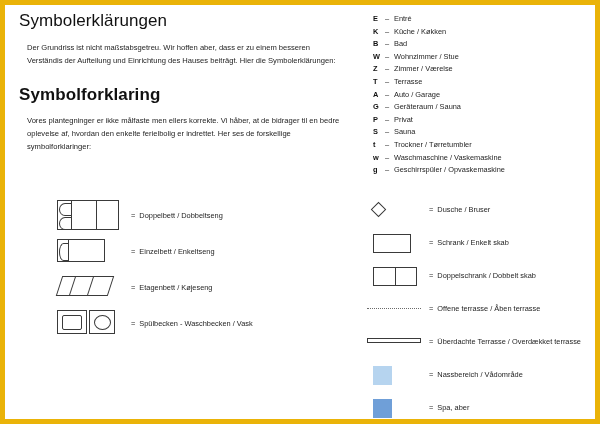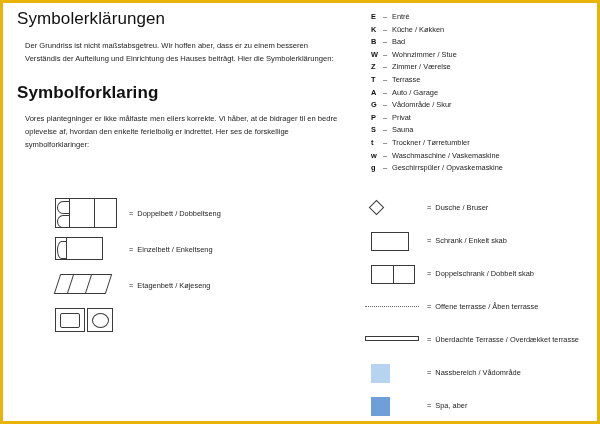--- a/index.html
+++ b/index.html
@@ -13,21 +13,21 @@
     font-family: "Liberation Sans", sans-serif;
     color: #1a1a1a;
     overflow: hidden;
     position: relative;
   }
   .page {
     position: relative;
     width: 600px;
     height: 424px;
     box-sizing: border-box;
-    border: 3px solid #eab308;
+    border: 5px solid #eab308;
   }
 
   
   .left-col {
     position: absolute;
     left: 14px;
     top: 6px;
     width: 330px;
   }
   .heading-de {
@@ -318,20 +318,23 @@
 
     <div class="legend-row">
       <div class="legend-art">
         <div class="sink-box">
             <div class="inner"></div>
           </div>
         <div class="basin-box">
             <div class="oval"></div>
           </div>
       </div>
+      <div class="legend-label">
+        <span class="eq">=</span><span>Spülbecken - Waschbecken / Vask</span>
+      </div>
     </div>
 
 
   </div>
 
   <div class="abbr-list">
     <div class="abbr-row">
       <span class="abbr-key">E</span>
       <span class="abbr-dash">–</span>
       <span class="abbr-val">Entré</span>
@@ -362,21 +365,21 @@
       <span class="abbr-val">Terrasse</span>
     </div>
     <div class="abbr-row">
       <span class="abbr-key">A</span>
       <span class="abbr-dash">–</span>
       <span class="abbr-val">Auto / Garage</span>
     </div>
     <div class="abbr-row">
       <span class="abbr-key">G</span>
       <span class="abbr-dash">–</span>
-      <span class="abbr-val">Vådområde / Skur</span>
+      <span class="abbr-val">Geräteraum / Sauna</span>
     </div>
     <div class="abbr-row">
       <span class="abbr-key">P</span>
       <span class="abbr-dash">–</span>
       <span class="abbr-val">Privat</span>
     </div>
     <div class="abbr-row">
       <span class="abbr-key">S</span>
       <span class="abbr-dash">–</span>
       <span class="abbr-val">Sauna</span>

